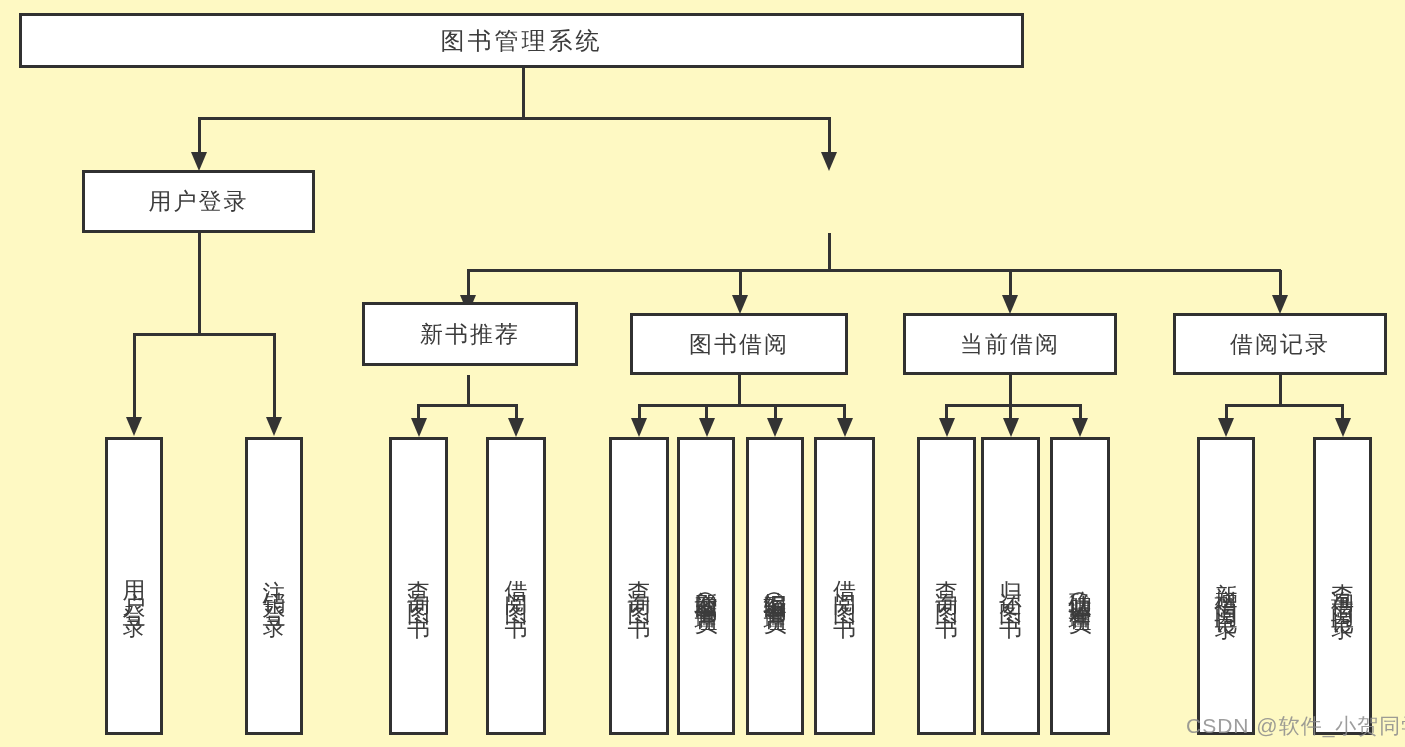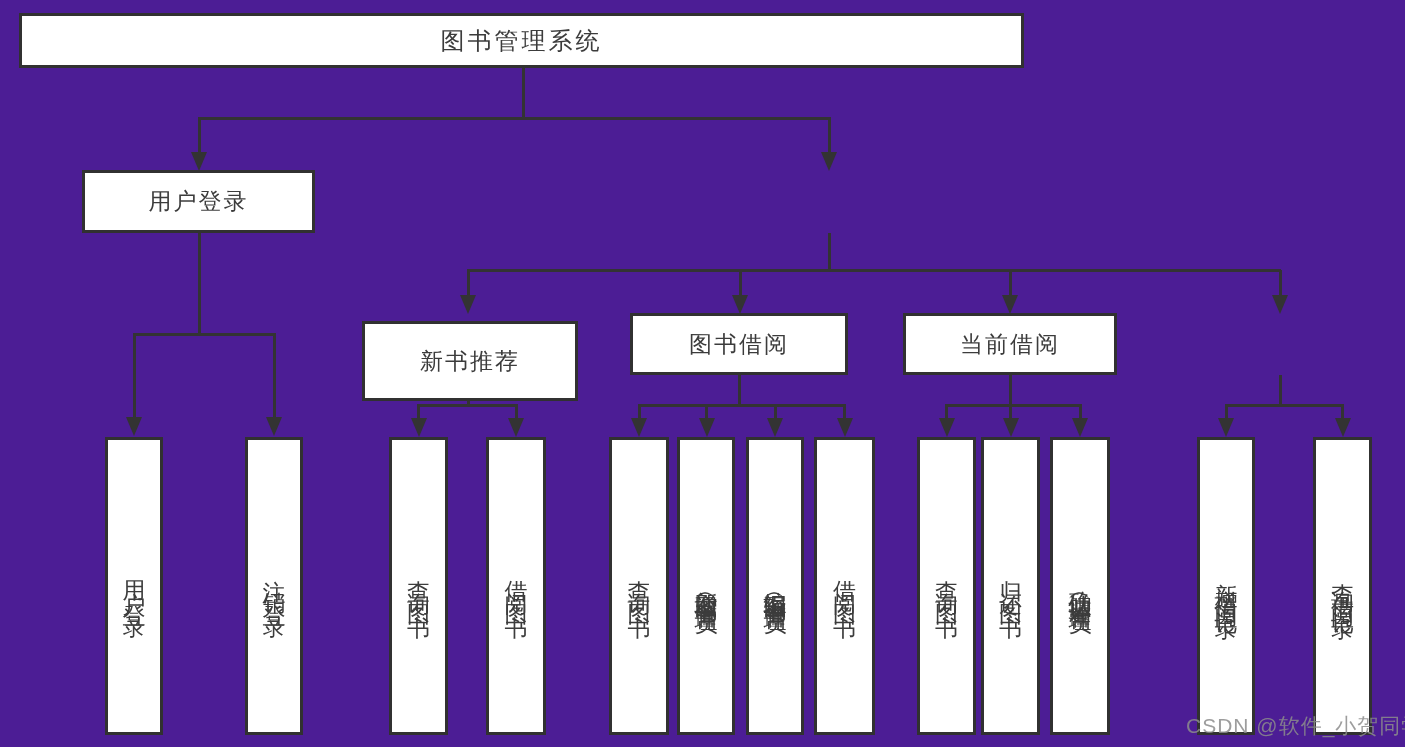--- a/index.html
+++ b/index.html
@@ -1,19 +1,19 @@
 <!DOCTYPE html>
 <html><head>
 <meta charset="utf-8">
 <style>
   html,body{margin:0;padding:0;background:#fff;}
   #canvas{
     position:relative;
     width:1405px;height:747px;
-    background:#4c1d95;
+    background:#fef9c3;
     font-family:"Liberation Sans","DejaVu Sans",sans-serif;
     overflow:hidden;
   }
   
   .node{
     position:absolute;
     box-sizing:border-box;
     border:3px solid #313131;
     background:#ffffff;
     display:flex;align-items:center;justify-content:center;
@@ -114,32 +114,35 @@
 
   <div class="node" style="left:19px;top:13px;width:1005px;height:55px">
     <span class="root-label">图书管理系统</span>
   </div>
 
   <div class="node" style="left:82px;top:170px;width:233px;height:63px">
     <span class="hlabel">用户登录</span>
   </div>
 
 
-  <div class="node" style="left:362px;top:321px;width:216px;height:80px">
+  <div class="node" style="left:362px;top:302px;width:216px;height:64px">
     <span class="hlabel">新书推荐</span>
   </div>
 
   <div class="node" style="left:630px;top:313px;width:218px;height:62px">
     <span class="hlabel">图书借阅</span>
   </div>
 
   <div class="node" style="left:903px;top:313px;width:214px;height:62px">
     <span class="hlabel">当前借阅</span>
   </div>
 
+  <div class="node" style="left:1173px;top:313px;width:214px;height:62px">
+    <span class="hlabel">借阅记录</span>
+  </div>
 
   <div class="node vnode" style="left:105px;top:437px;width:58px;height:298px">
     <span class="vtext ls-wide">用户登录</span>
   </div>
 
   <div class="node vnode" style="left:245px;top:437px;width:58px;height:298px">
     <span class="vtext ls-wide">注销登录</span>
   </div>
 
   <div class="node vnode" style="left:389px;top:437px;width:59px;height:298px">

